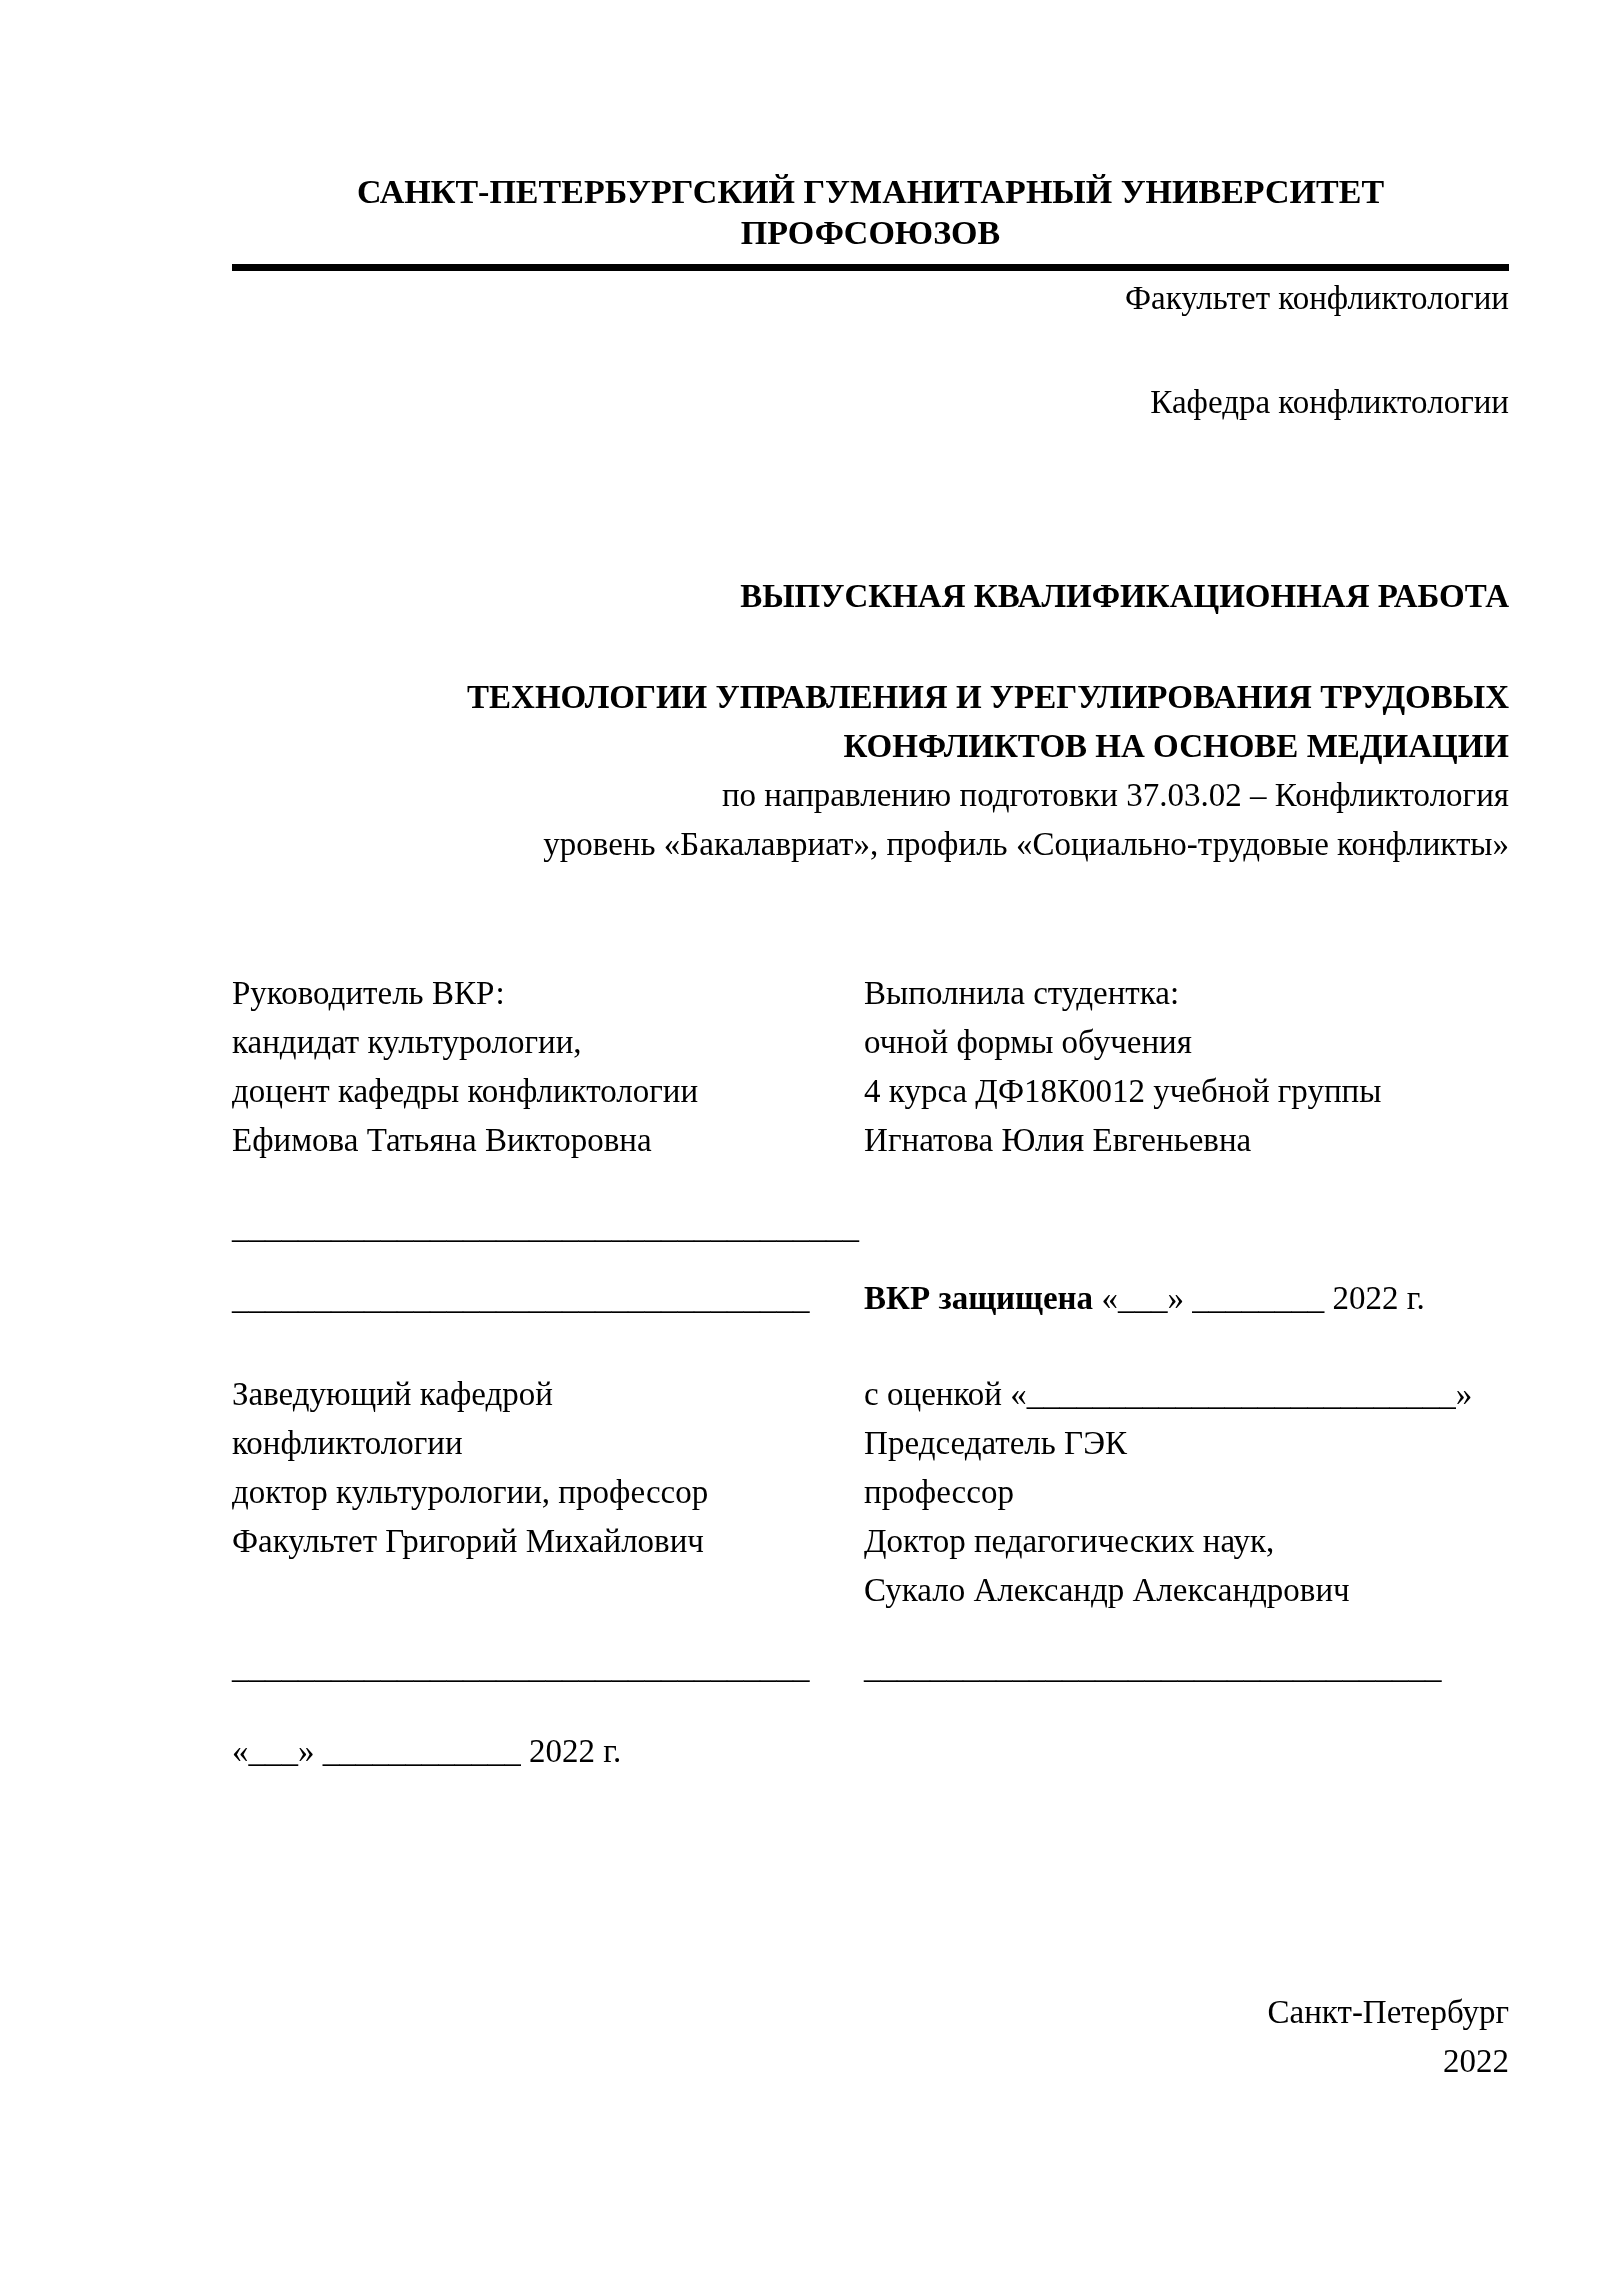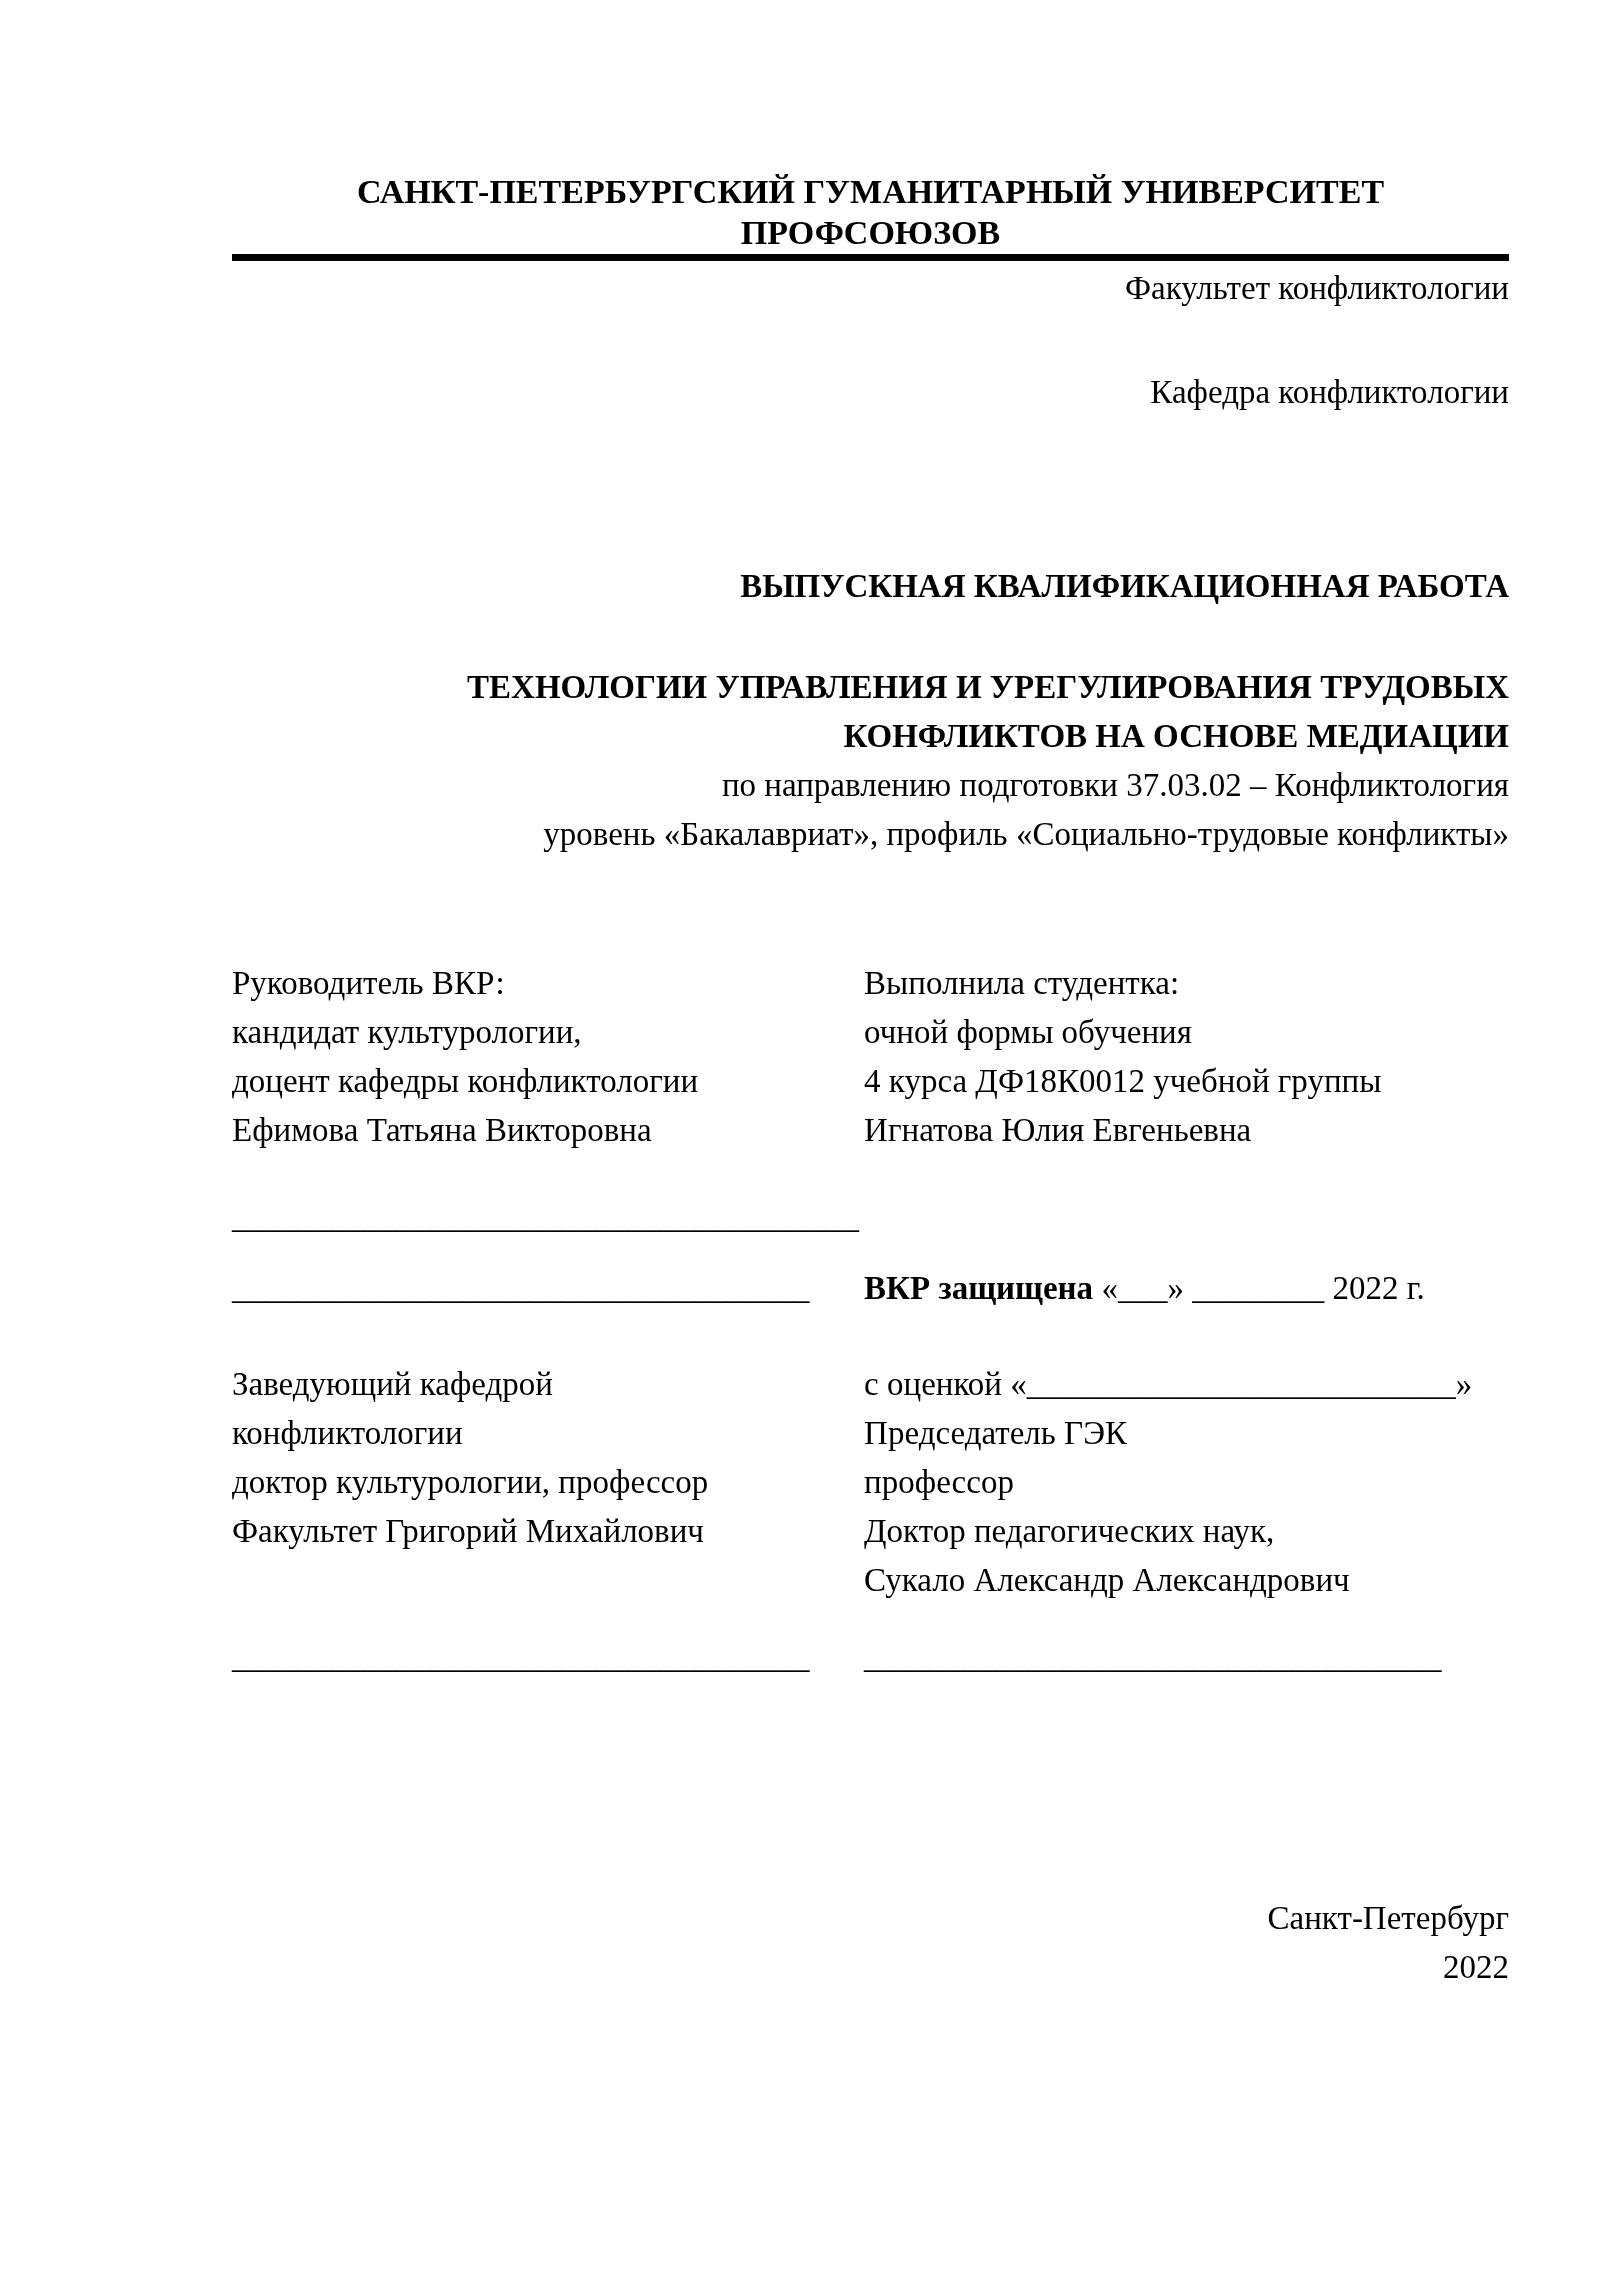--- a/index.html
+++ b/index.html
@@ -18,21 +18,21 @@
   }
   .center{text-align:right;}
   .right{text-align:right;}
   .bold{font-weight:bold;}
   .uni-header{
     font-weight:bold;
     font-size:34px;
     line-height:41px;
     text-align:center;
     border-bottom:7px solid #000;
-    padding-bottom:1px;
+    padding-bottom:11px;
   }
   .faculty{margin-top:3.1px;}
   .department{margin-top:55px;}
   .work-type{margin-top:145px;font-weight:bold;}
   .title-block{margin-top:52px;}
   .cols{display:flex;}
   .col-l{width:49.5%;}
   .col-r{width:50.5%;}
   .cols-1{margin-top:100px;}
   .sig-row-1{margin-top:38px;}
@@ -101,20 +101,21 @@
       <div>Доктор педагогических наук,</div>
       <div>Сукало Александр Александрович</div>
     </div>
   </div>
 
   <div class="cols sig-row-3">
     <div class="col-l sig">___________________________________</div>
     <div class="col-r sig">___________________________________</div>
   </div>
 
+  <div class="date-line">«___» ____________ 2022 г.</div>
 
   <div class="city-block">
     <div class="center">Санкт-Петербург</div>
     <div class="center">2022</div>
   </div>
 
 </div>
 
 
 </body></html>

